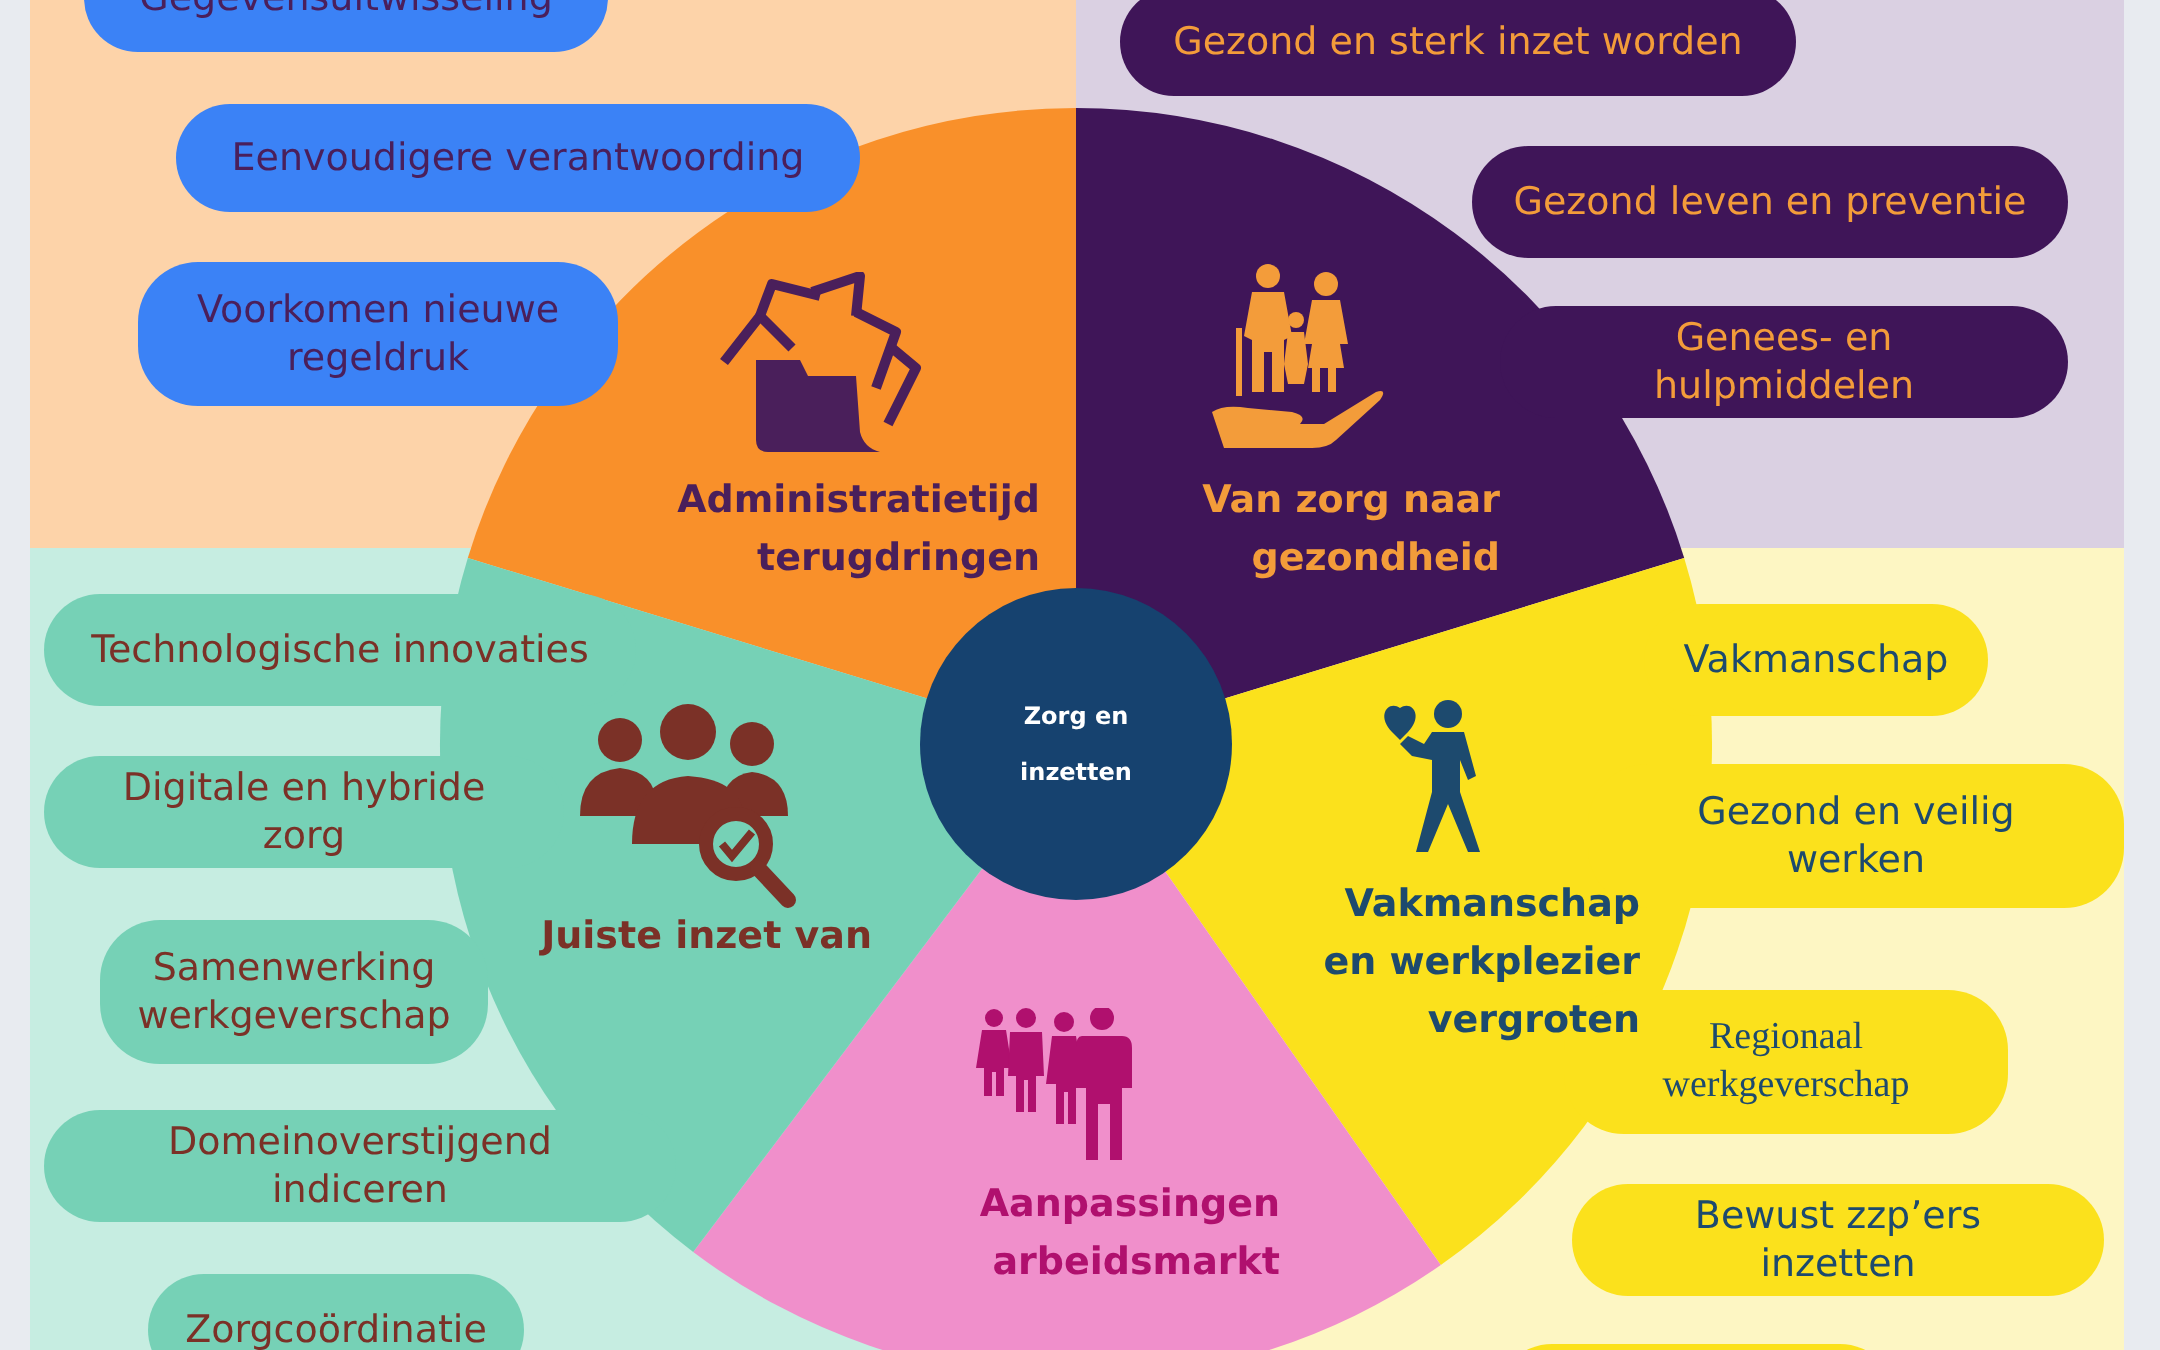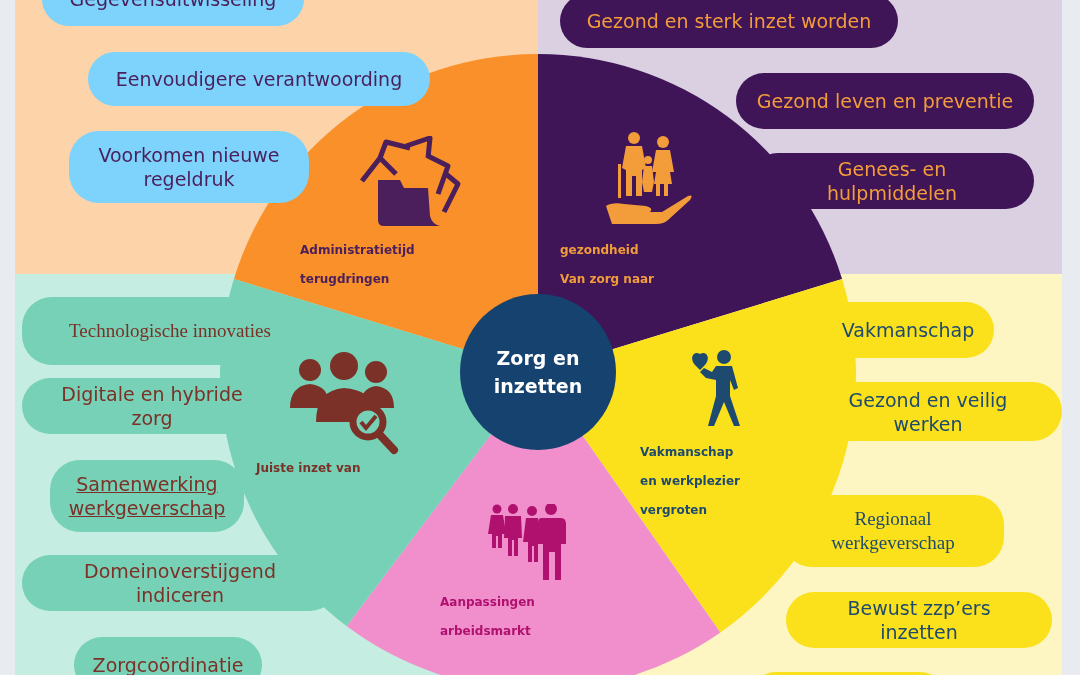--- a/index.html
+++ b/index.html
@@ -4,26 +4,26 @@
 <style>
   html, body { margin:0; padding:0; }
   body { width:1080px; height:675px; overflow:hidden; background:#e8ebf0; position:relative; font-family:"DejaVu Sans", sans-serif; }
   .quad { position:absolute; }
   .q-tl { left:15px; top:0; width:523px; height:274px; background:#fdd3a9; }
   .q-tr { left:538px; top:0; width:524px; height:274px; background:#dad0e2; }
   .q-bl { left:15px; top:274px; width:523px; height:401px; background:#c6ede1; }
   .q-br { left:538px; top:274px; width:524px; height:401px; background:#fdf6c3; }
   svg.pie { position:absolute; left:0; top:0; }
   .pill { position:absolute; border-radius:30px; display:flex; align-items:center; justify-content:center; text-align:center; font-size:19px; line-height:24px; padding:0 20px; box-sizing:border-box; }
-  .pill.orange { background:#7dd3fc; color:#4a1f5b; }
+  .pill.orange { background:#3b82f6; color:#4a1f5b; }
   .pill.purple { background:#3f1558; color:#f39c3a; }
   .pill.teal { background:#76d1b6; color:#7b3127; }
   .pill.yellow { background:#fbe11c; color:#1d4a6e; }
-  .label { position:absolute; text-align:left; font-weight:bold; font-size:12px; line-height:29px; }
-  .center-label { position:absolute; left:460px; top:294px; width:156px; height:156px; border-radius:50%; display:flex; align-items:center; justify-content:center; text-align:center; color:#fff; font-weight:bold; font-size:19px; line-height:28px; }
+  .label { position:absolute; text-align:right; font-weight:bold; font-size:19px; line-height:29px; }
+  .center-label { position:absolute; left:460px; top:294px; width:156px; height:156px; border-radius:50%; display:flex; align-items:center; justify-content:center; text-align:center; color:#fff; font-weight:bold; font-size:12px; line-height:28px; }
   .icon { position:absolute; }
 </style>
 </head>
 <body>
 
 <div class="quad q-tl"></div>
 <div class="quad q-tr"></div>
 <div class="quad q-bl"></div>
 <div class="quad q-br"></div>
 
@@ -92,31 +92,31 @@
     <path d="M24,18 L40,18 L44,40 L40,42 L40,68 L34,68 L34,48 L30,48 L30,68 L24,68 L24,42 L20,40 Z"></path>
     <rect x="16" y="36" width="3" height="34"></rect>
     <circle cx="61" cy="14" r="6"></circle>
     <path d="M54,22 L68,22 L72,44 L68,44 L70,56 L66,56 L66,68 L62,68 L62,56 L58,56 L58,68 L54,68 L54,56 L52,56 L54,44 L50,44 Z"></path>
     <circle cx="46" cy="32" r="4"></circle>
     <path d="M42,38 L50,38 L52,54 L50,64 L42,64 L40,54 Z"></path>
     <path d="M4,78 Q10,74 22,76 L44,78 Q52,80 48,84 L34,84 L60,84 L86,68 Q92,66 88,72 L66,92 Q62,96 54,96 L10,96 Z"></path>
   </g>
 </svg>
 <div class="label" style="left:560px;top:236px;width:190px;color:#f39c3a;">
+  <div>Van zorg naar</div>
   <div>gezondheid</div>
-  <div>Van zorg naar</div>
 </div>
 
-<div class="pill teal" style="left:22px;top:297px;width:296px;height:68px;font-family:Liberation Serif, serif;">
+<div class="pill teal" style="left:22px;top:297px;width:296px;height:56px;">
   <span>Technologische innovaties</span>
 </div>
 <div class="pill teal" style="left:22px;top:378px;width:260px;height:56px;">
   <span>Digitale en hybride zorg</span>
 </div>
-<div class="pill teal" style="left:50px;top:460px;width:194px;height:72px;text-decoration:underline;">
+<div class="pill teal" style="left:50px;top:460px;width:194px;height:72px;">
   <div>
       <div>Samenwerking</div>
       <div>werkgeverschap</div>
     </div>
 </div>
 <div class="pill teal" style="left:22px;top:555px;width:316px;height:56px;text-align:center;">
   <span>Domeinoverstijgend indiceren</span>
 </div>
 <div class="pill teal" style="left:74px;top:637px;width:188px;height:56px;">
   <span>Zorgcoördinatie</span>
@@ -135,21 +135,21 @@
   <path d="M73,70 L78,76 L88,64" fill="none" stroke="#7b3127" stroke-width="4"></path>
   <path d="M91,82 L106,98" stroke="#7b3127" stroke-width="8" stroke-linecap="round"></path>
 </svg>
 <div class="label" style="left:256px;top:454px;width:180px;color:#7b3127;">
   <div>Juiste inzet van</div>
 </div>
 
 <div class="pill yellow" style="left:822px;top:302px;width:172px;height:56px;">
   <span>Vakmanschap</span>
 </div>
-<div class="pill yellow" style="left:794px;top:382px;width:268px;height:59px;justify-content:center;">
+<div class="pill yellow" style="left:794px;top:382px;width:268px;height:72px;justify-content:center;">
   <span>Gezond en veilig werken</span>
 </div>
 <div class="pill yellow" style="left:782px;top:495px;width:222px;height:72px;font-family:Liberation Serif, serif;">
   <div>
       <div>Regionaal</div>
       <div>werkgeverschap</div>
     </div>
 </div>
 <div class="pill yellow" style="left:786px;top:592px;width:266px;height:56px;">
   <span>Bewust zzp’ers inzetten</span>

